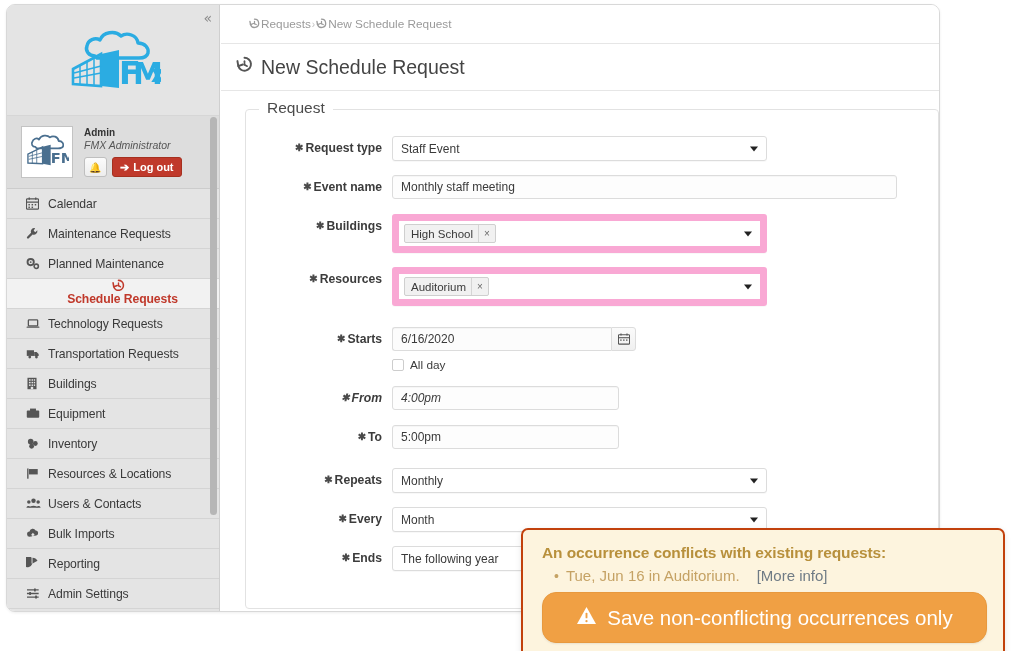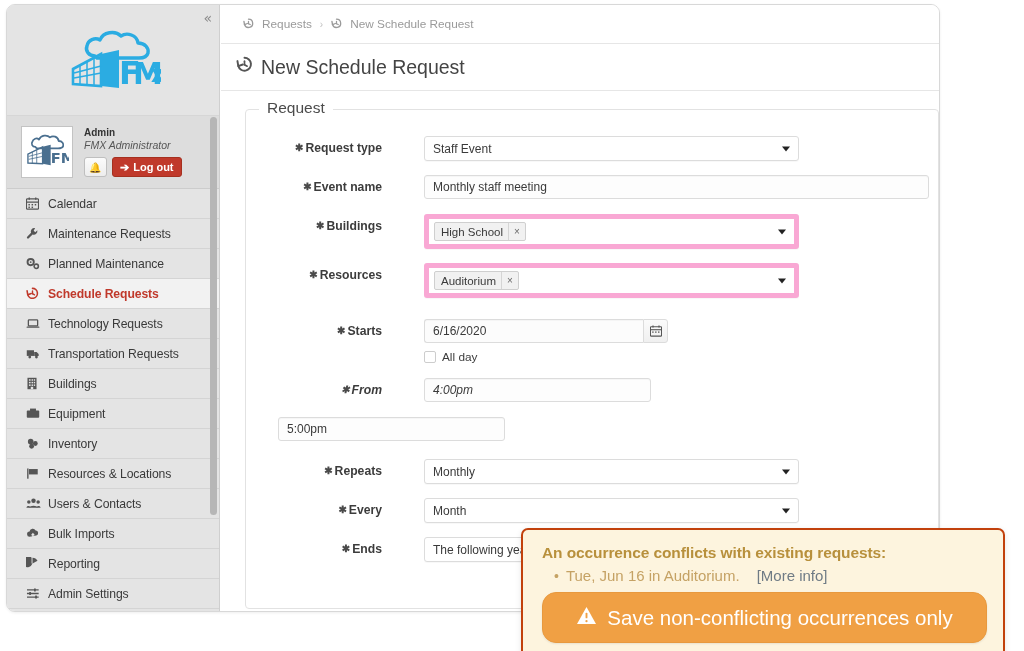--- a/index.html
+++ b/index.html
@@ -92,21 +92,21 @@
   .nav-item {
     display: flex; align-items: center;
     height: 30px;
     padding-left: 19px;
     border-bottom: 1px solid #d4d4d4;
     font-size: 12.2px;
     color: #3a3a3a;
     cursor: pointer;
     background: #e4e4e4;
   }
-  .nav-item.active { background: #f2f2f2; color: #c0392b; font-weight: bold; }
+  .nav-item.active { background: #f2f2f2; color: #c0392b; font-weight: bold; flex-direction: column; }
   .nav-item .nav-icon {
     width: 22px; flex: none;
     display: inline-flex; align-items: center; justify-content: flex-start;
     color: #555; font-size: 12px;
   }
   .nav-item.active .nav-icon { color: #c0392b; }
   .nav-label { letter-spacing: -0.1px; }
 
   
   .sb-scroll-track {
@@ -124,23 +124,23 @@
   .main {
     position: absolute;
     left: 214px; top: 0;
     right: 0; bottom: 0;
     background: #ffffff;
   }
   .breadcrumb {
     height: 39px;
     border-bottom: 1px solid #e6e6e6;
     display: flex; align-items: center;
-    padding-left: 22px;
+    padding-left: 28px;
     font-size: 11.8px; color: #9a9a9a;
-    gap: 8px;
+    gap: 1px;
   }
   .breadcrumb a { color: #9a9a9a; text-decoration: none; cursor: pointer; }
   .bc-sep { color: #c2c2c2; font-size: 10px; }
   .bc-icon { color: #9a9a9a; font-size: 11px; }
 
   .page-title-bar {
     height: 47px;
     border-bottom: 1px solid #e6e6e6;
     display: flex; align-items: center;
     padding-left: 15px;
@@ -178,21 +178,21 @@
     font-size: 12.2px;
     font-weight: bold;
     color: #3c3c3c;
     line-height: 24px;
     white-space: nowrap;
   }
   .req-star {
     color: #4a4a4a; font-size: 10px; margin-right: 2px;
     position: relative; top: -1px;
   }
-  .fctl { flex: 1; margin-left: 32px; }
+  .fctl { flex: 1; }
 
   .input-box {
     height: 24px;
     border: 1px solid #dcdcdc;
     border-radius: 3px;
     background: #fdfdfd;
     font-size: 12px;
     color: #3a3a3a;
     display: flex; align-items: center;
     padding: 0 8px;
@@ -214,21 +214,21 @@
     position: absolute; right: 8px; top: 50%;
     transform: translateY(-50%);
     width: 0; height: 0;
     border-left: 4.5px solid transparent;
     border-right: 4.5px solid transparent;
     border-top: 5px solid #222;
   }
   .token-box {
     position: relative;
     min-height: 27px;
-    border: 5px solid #f9a8d4;
+    border: 7px solid #f9a8d4;
     border-radius: 3px;
     background: #ffffff;
     display: flex; align-items: center;
     padding: 3px 24px 3px 5px;
     box-shadow: 0 1px 1px rgba(0,0,0,0.03);
   }
   .token {
     display: inline-flex; align-items: center;
     height: 19px;
     border: 1px solid #cfcfcf;
@@ -689,20 +689,23 @@
                 <span class="req-star">✱</span><span>From</span>
               </div>
               <div class="fctl">
                 <div class="input-box w244">
                   <span>4:00pm</span>
                 </div>
               </div>
             </div>
 
             <div class="frow" style="margin-bottom:18px;">
+              <div class="flabel">
+                <span class="req-star">✱</span><span>To</span>
+              </div>
               <div class="fctl">
                 <div class="input-box w244">
                   <span>5:00pm</span>
                 </div>
               </div>
             </div>
 
             <div class="frow">
               <div class="flabel">
                 <span class="req-star">✱</span><span>Repeats</span>

